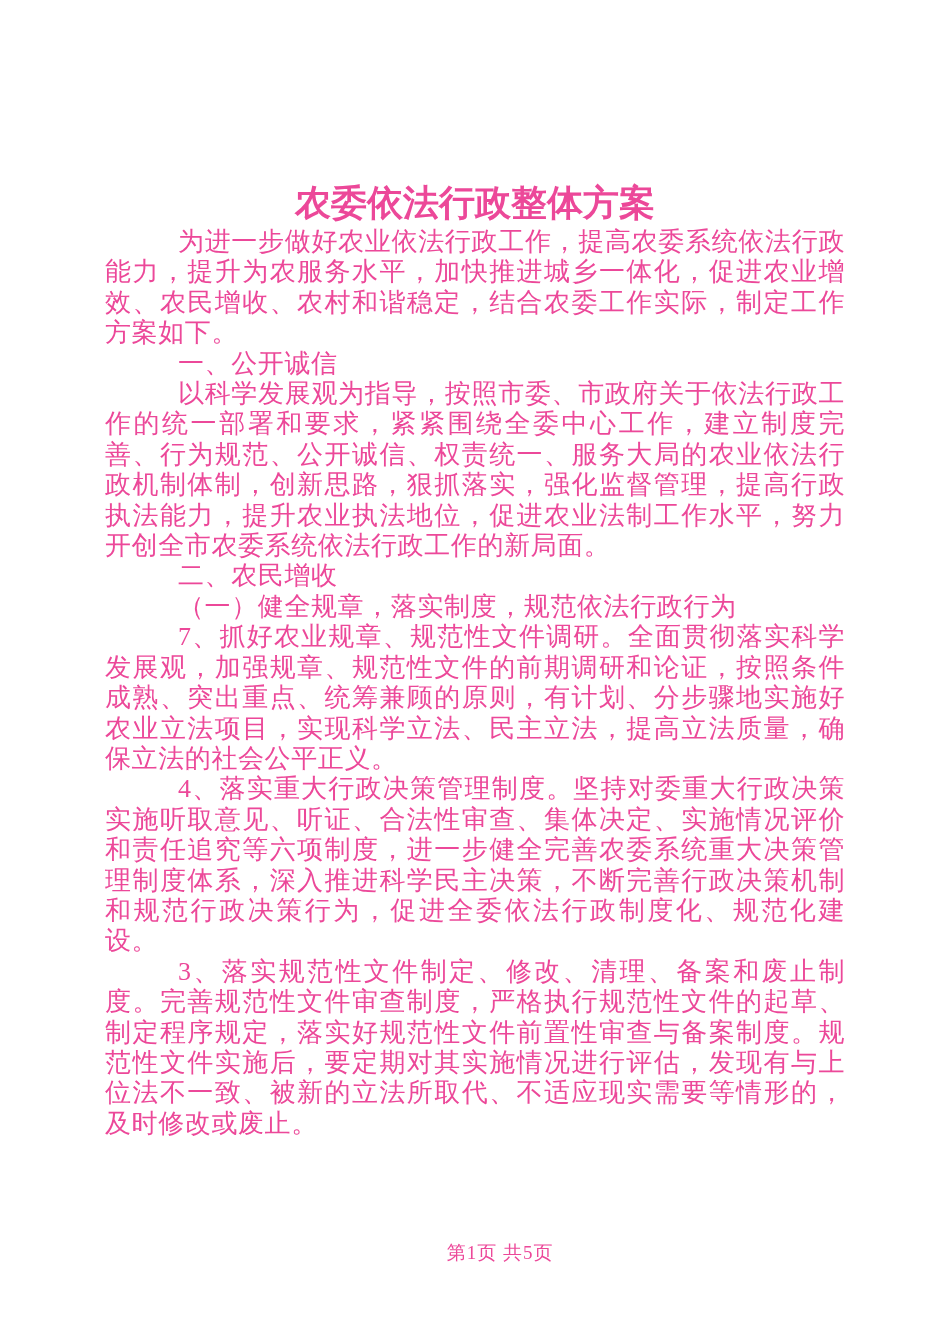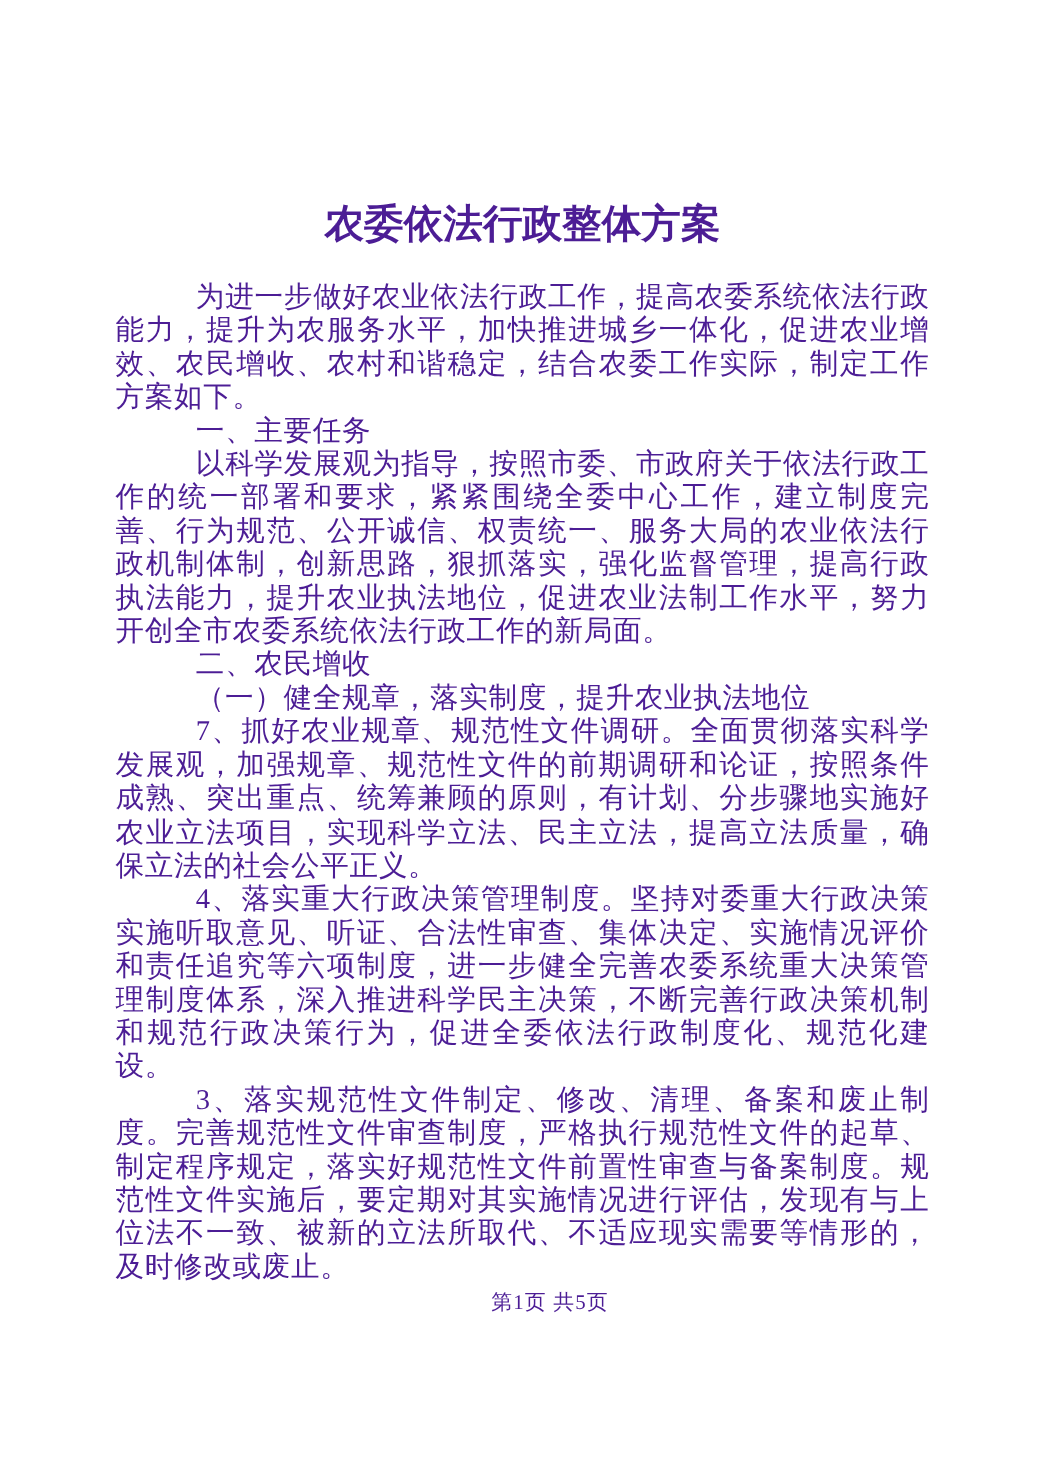--- a/index.html
+++ b/index.html
@@ -3,70 +3,70 @@
 <meta charset="utf-8">
 <style>
   html, body { margin: 0; padding: 0; background: #ffffff; }
   .page {
     width: 950px;
     height: 1344px;
     position: relative;
     background: #ffffff;
     overflow: hidden;
     font-family: "Liberation Serif", "DejaVu Serif", serif;
-    color: #4c1d95;
+    color: #ec4899;
   }
   .doc-title {
     margin: 0;
     padding-top: 183px;
     text-align: center;
     font-size: 36px;
     line-height: 40px;
     font-weight: bold;
   }
   .doc-body {
     width: 740px;
-    margin: 32px auto 0 auto;
+    margin: 4px auto 0 auto;
     font-size: 26px;
     line-height: 30.4px;
     text-align: justify;
   }
   .doc-body p {
     margin: 0;
     padding: 0;
     text-indent: 73px;
     letter-spacing: 0.6px;
   }
   .doc-body p.tight {
     letter-spacing: -0.35px;
   }
   .doc-footer {
     position: absolute;
-    top: 1175px;
+    top: 1243px;
     left: 50px;
     width: 900px;
     text-align: center;
     font-size: 19px;
     line-height: 20px;
     letter-spacing: 1px;
   }
 </style>
 </head>
 <body>
 
 <div class="page">
 
   <h1 class="doc-title">农委依法行政整体方案</h1>
 
   <div class="doc-body">
     <p>为进一步做好农业依法行政工作，提高农委系统依法行政能力，提升为农服务水平，加快推进城乡一体化，促进农业增效、农民增收、农村和谐稳定，结合农委工作实际，制定工作方案如下。</p>
-    <p>一、主要任务</p>
+    <p>一、公开诚信</p>
     <p>以科学发展观为指导，按照市委、市政府关于依法行政工作的统一部署和要求，紧紧围绕全委中心工作，建立制度完善、行为规范、公开诚信、权责统一、服务大局的农业依法行政机制体制，创新思路，狠抓落实，强化监督管理，提高行政执法能力，提升农业执法地位，促进农业法制工作水平，努力开创全市农委系统依法行政工作的新局面。</p>
     <p>二、农民增收</p>
-    <p>（一）健全规章，落实制度，提升农业执法地位</p>
+    <p>（一）健全规章，落实制度，规范依法行政行为</p>
     <p>7、抓好农业规章、规范性文件调研。全面贯彻落实科学发展观，加强规章、规范性文件的前期调研和论证，按照条件成熟、突出重点、统筹兼顾的原则，有计划、分步骤地实施好农业立法项目，实现科学立法、民主立法，提高立法质量，确保立法的社会公平正义。</p>
     <p>4、落实重大行政决策管理制度。坚持对委重大行政决策实施听取意见、听证、合法性审查、集体决定、实施情况评价和责任追究等六项制度，进一步健全完善农委系统重大决策管理制度体系，深入推进科学民主决策，不断完善行政决策机制和规范行政决策行为，促进全委依法行政制度化、规范化建设。</p>
     <p>3、落实规范性文件制定、修改、清理、备案和废止制度。完善规范性文件审查制度，严格执行规范性文件的起草、制定程序规定，落实好规范性文件前置性审查与备案制度。规范性文件实施后，要定期对其实施情况进行评估，发现有与上位法不一致、被新的立法所取代、不适应现实需要等情形的，及时修改或废止。</p>
   </div>
 
   <div class="doc-footer">第1页  共5页</div>
 
 </div>
 
 </body></html>

